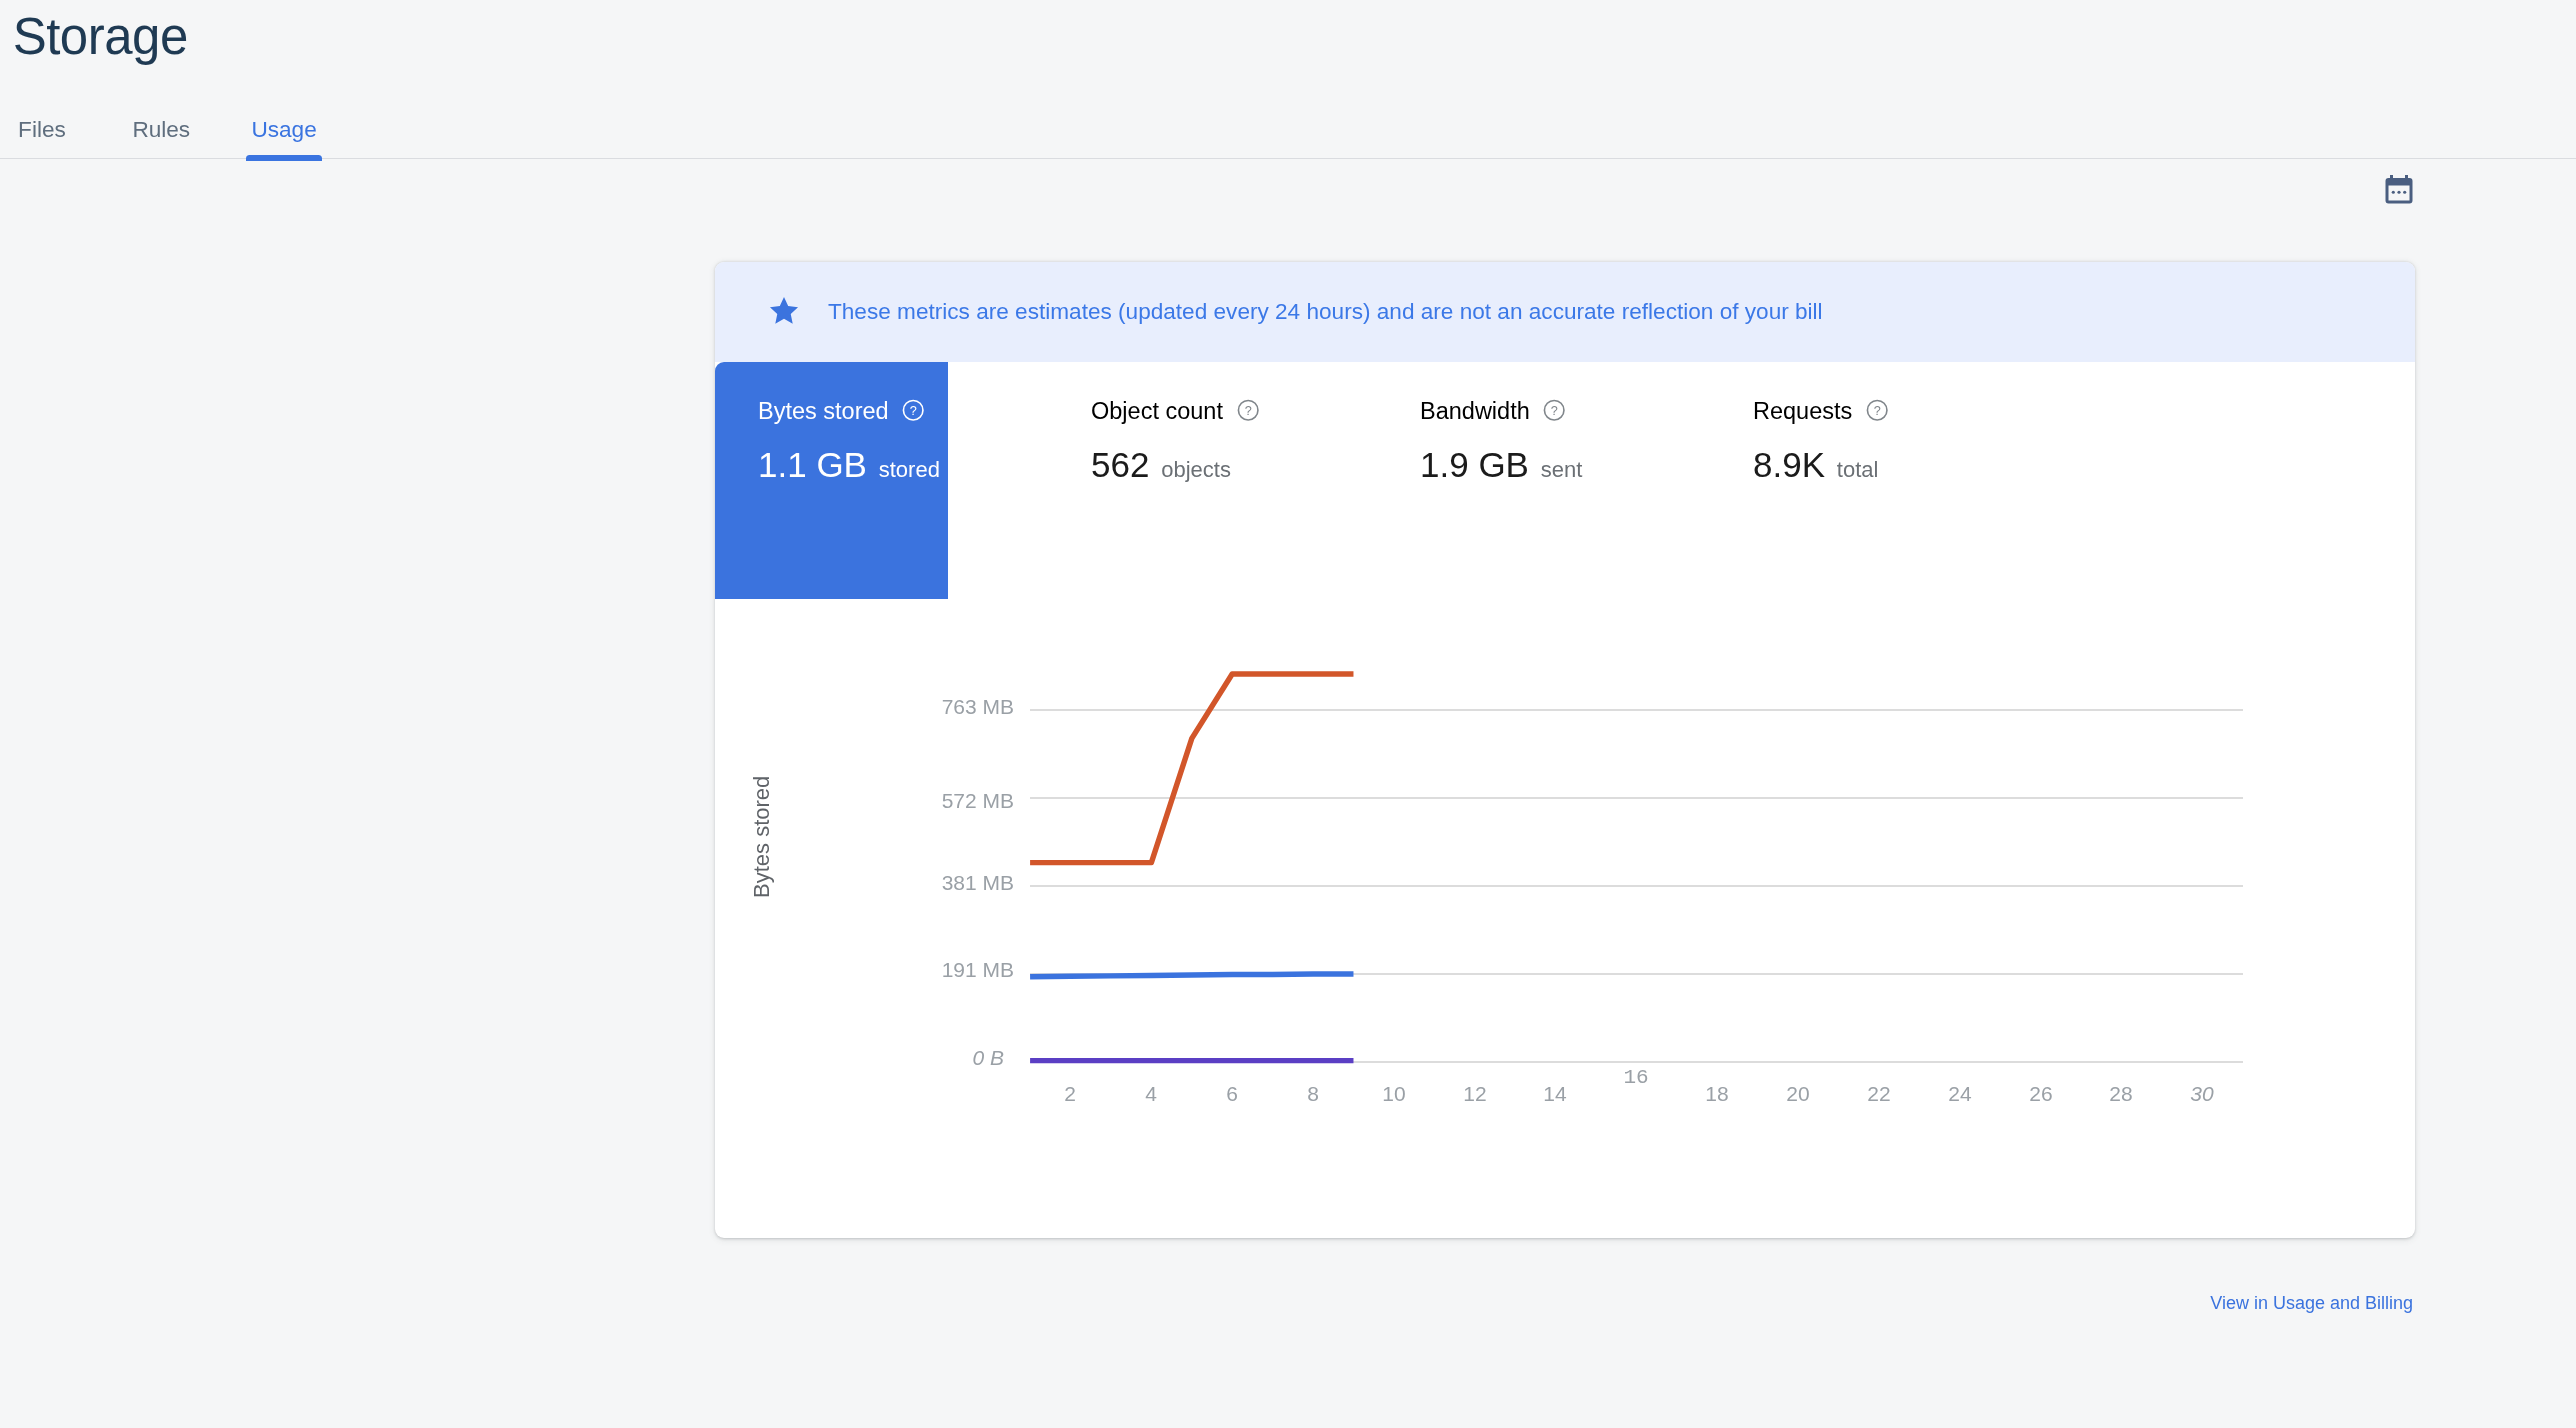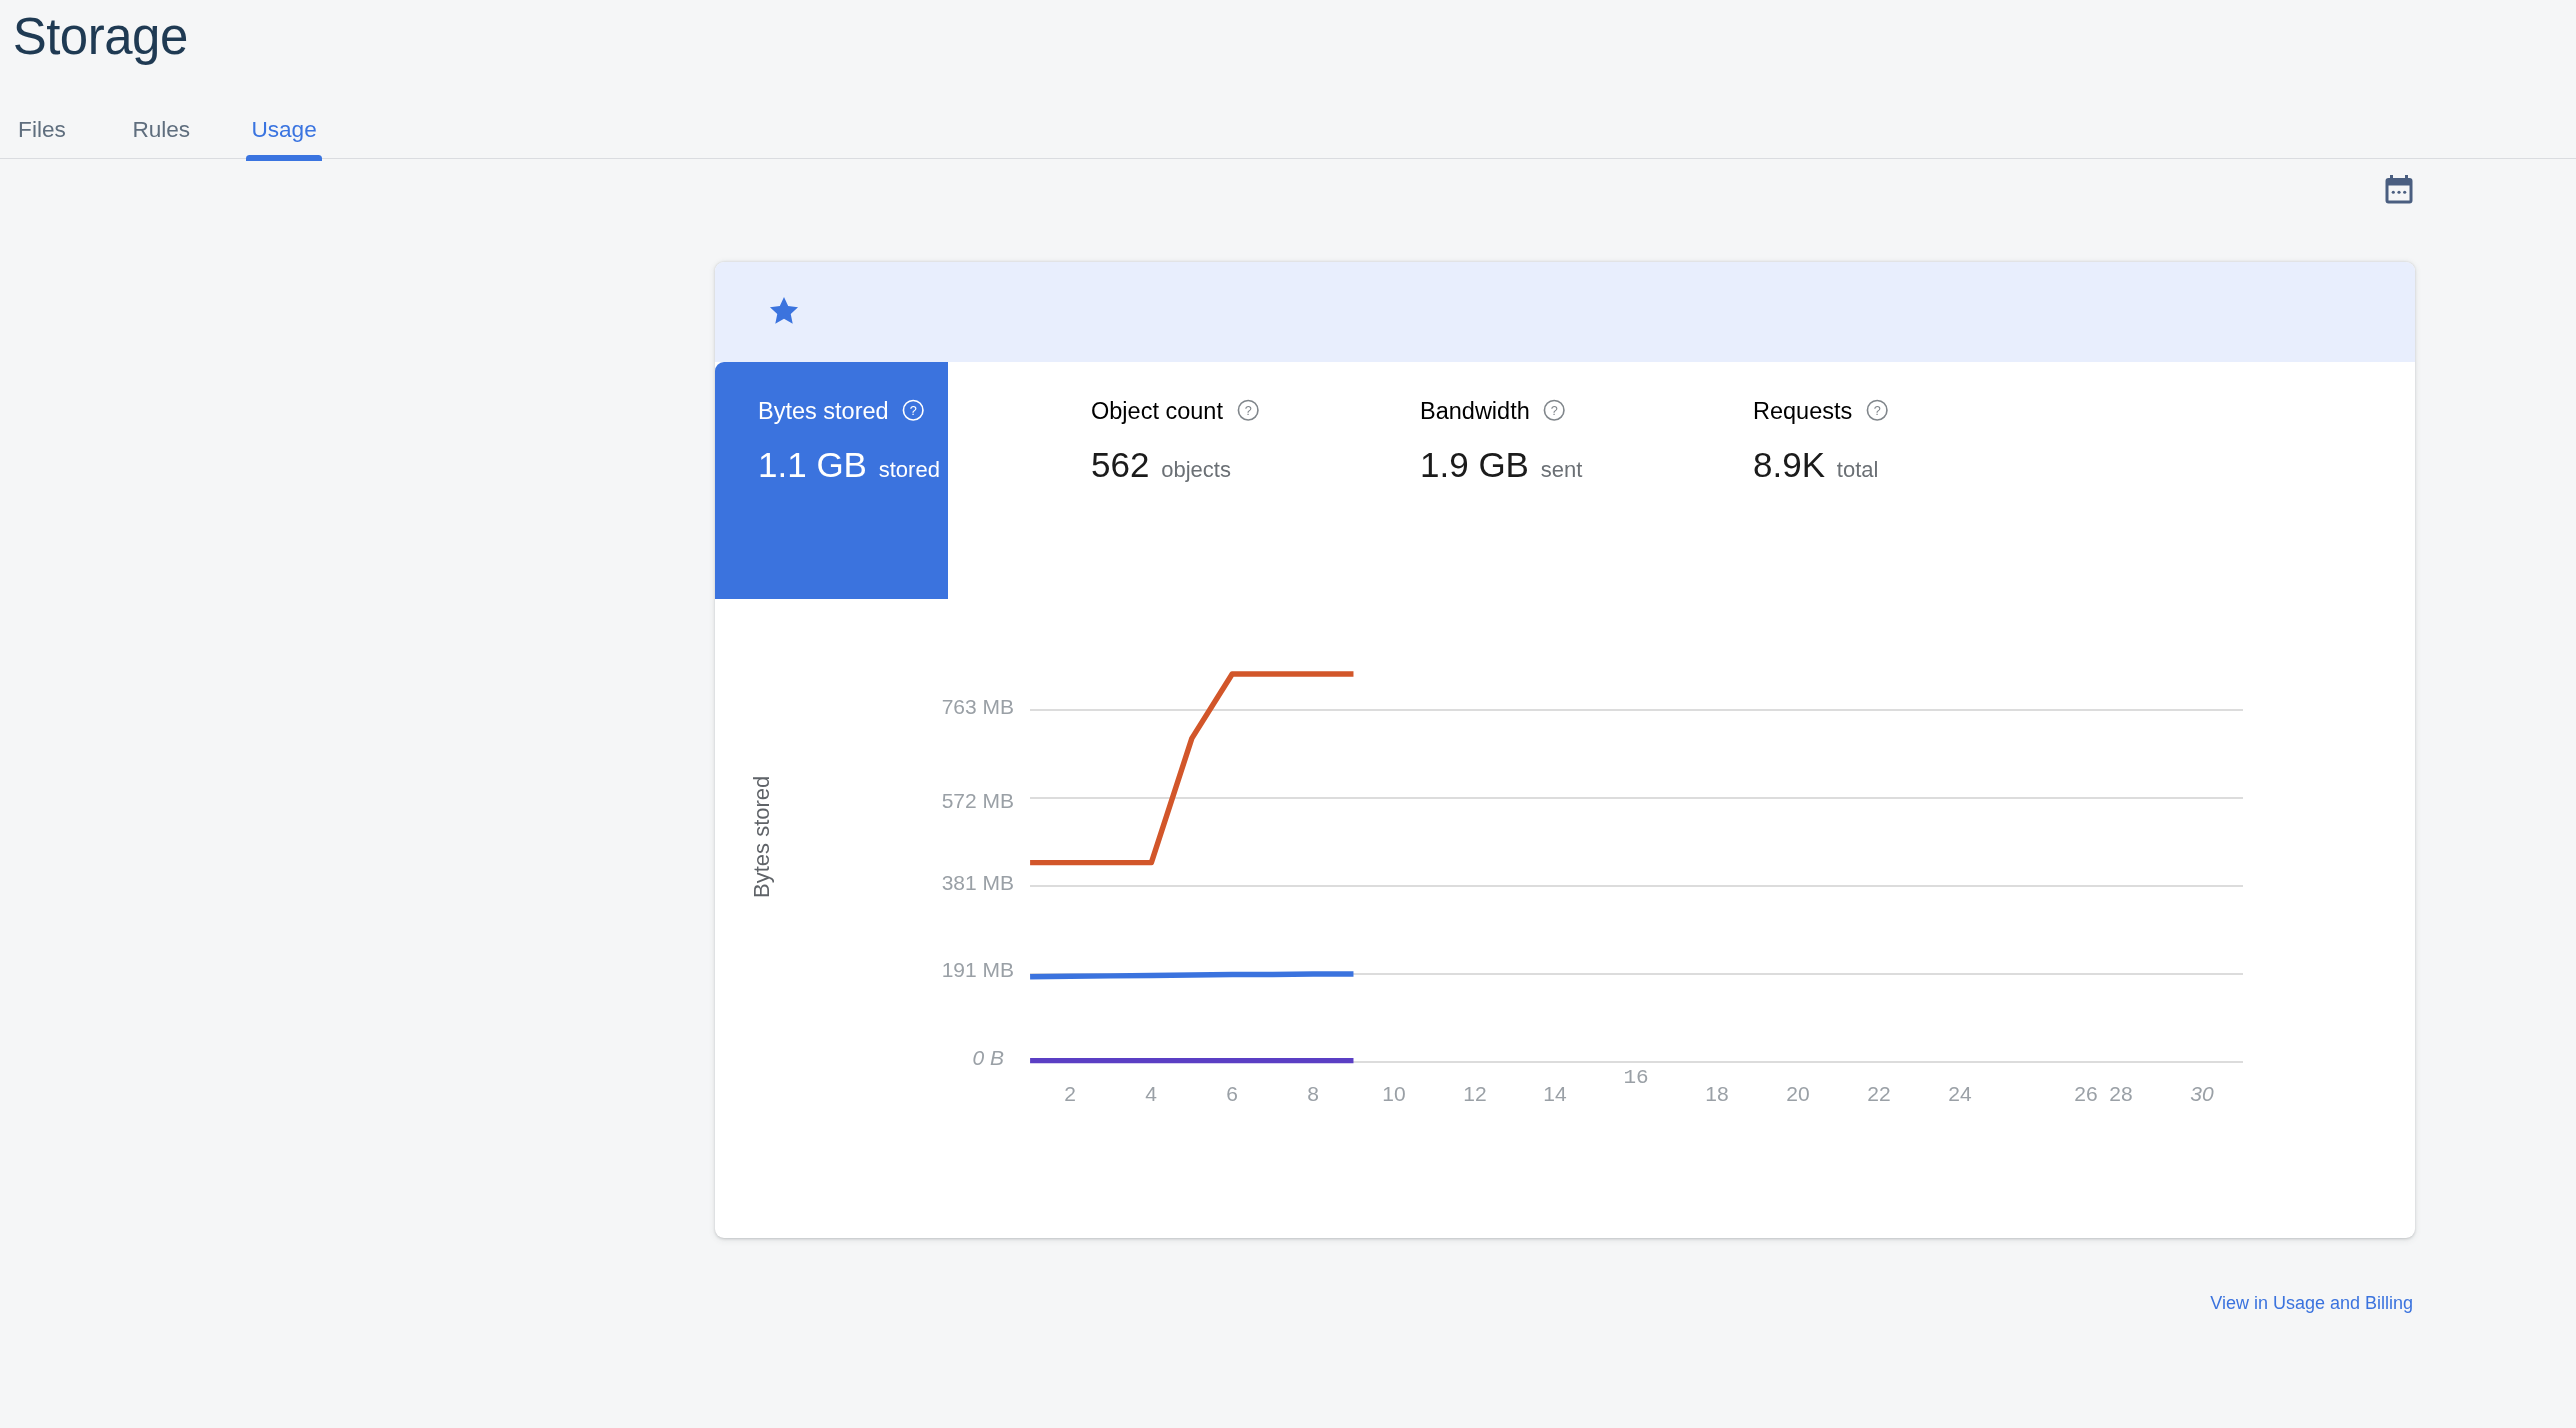--- a/index.html
+++ b/index.html
@@ -142,20 +142,21 @@
 </div>
 
 <div class="card">
 
   <div class="banner">
     <span>
       <svg width="34" height="34" viewBox="0 0 24 24">
         <path fill="#3B73DE" d="M12 2.2l2.95 6.35 6.95.82-5.15 4.73 1.4 6.85L12 17.5l-6.15 3.45 1.4-6.85L2.1 9.37l6.95-.82z"></path>
       </svg>
     </span>
+    <span class="banner-text">These metrics are estimates (updated every 24 hours) and are not an accurate reflection of your bill</span>
   </div>
 
   <div class="metrics">
 
     <div class="metric selected" style="left:0px; width:233px;">
       <div class="metric-head">
         <span class="metric-label">Bytes stored</span>
         <span>
           <svg width="24.4" height="24.4" viewBox="0 0 24 24">
             <circle cx="12" cy="12" r="9.6" fill="none" stroke="#FFFFFF" stroke-width="1.6"></circle>
@@ -241,21 +242,21 @@
         <div class="xtick" style="left: 490px; top: 483px;">6</div>
         <div class="xtick" style="left: 571px; top: 483px;">8</div>
         <div class="xtick" style="left: 652px; top: 483px;">10</div>
         <div class="xtick" style="left: 733px; top: 483px;">12</div>
         <div class="xtick" style="left: 813px; top: 483px;">14</div>
         <div class="xtick" style="left: 894px; top: 467px; font-family: Liberation Mono, monospace;">16</div>
         <div class="xtick" style="left: 975px; top: 483px;">18</div>
         <div class="xtick" style="left: 1056px; top: 483px;">20</div>
         <div class="xtick" style="left: 1137px; top: 483px;">22</div>
         <div class="xtick" style="left: 1218px; top: 483px;">24</div>
-        <div class="xtick" style="left: 1344px; top: 483px;">26</div>
+        <div class="xtick" style="left: 1299px; top: 483px;">26</div>
         <div class="xtick" style="left: 1379px; top: 483px;">28</div>
         <div class="xtick" style="left: 1460px; top: 483px; font-style: italic;">30</div>
       </div>
     <svg id="series-layer" width="1700" height="639" style="position:absolute; left:0; top:0;" viewBox="0 0 1878 706">
         <polyline points="348.0,291.3 392.7,291.3 437.3,291.3 482.0,291.3 526.7,154.0 571.3,82.8 616.0,82.8 660.7,82.8 705.3,82.8" fill="none" stroke="#D2562A" stroke-width="6" stroke-linejoin="round" stroke-linecap="butt"></polyline>
         <polyline points="348.0,417.4 392.7,416.9 437.3,416.4 482.0,415.9 526.7,415.4 571.3,414.9 616.0,414.9 660.7,414.4 705.3,414.4" fill="none" stroke="#3B73DE" stroke-width="6" stroke-linejoin="round" stroke-linecap="butt"></polyline>
         <polyline points="348.0,510.0 392.7,510.0 437.3,510.0 482.0,510.0 526.7,510.0 571.3,510.0 616.0,510.0 660.7,510.0 705.3,510.0" fill="none" stroke="#5B3FC4" stroke-width="6" stroke-linejoin="round" stroke-linecap="butt"></polyline>
       </svg>
   </div>
 

